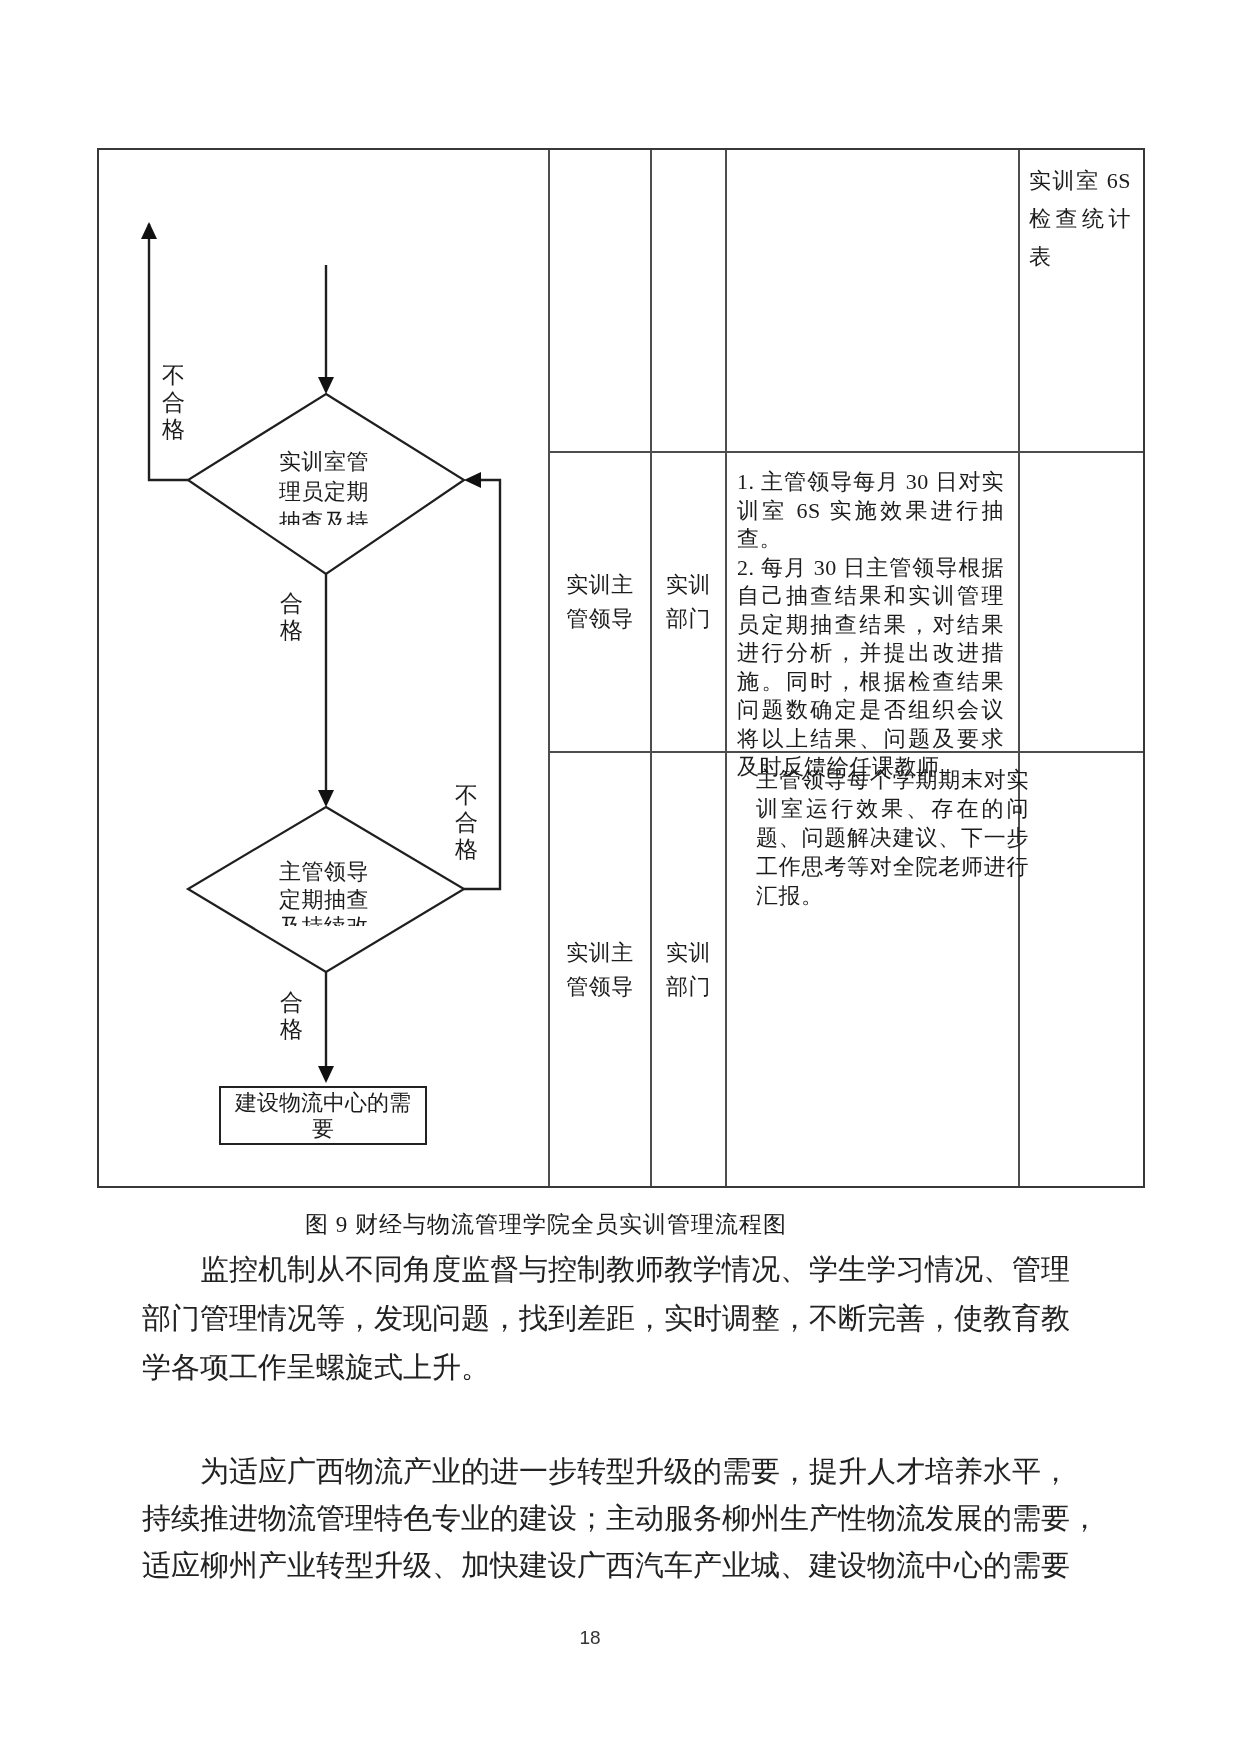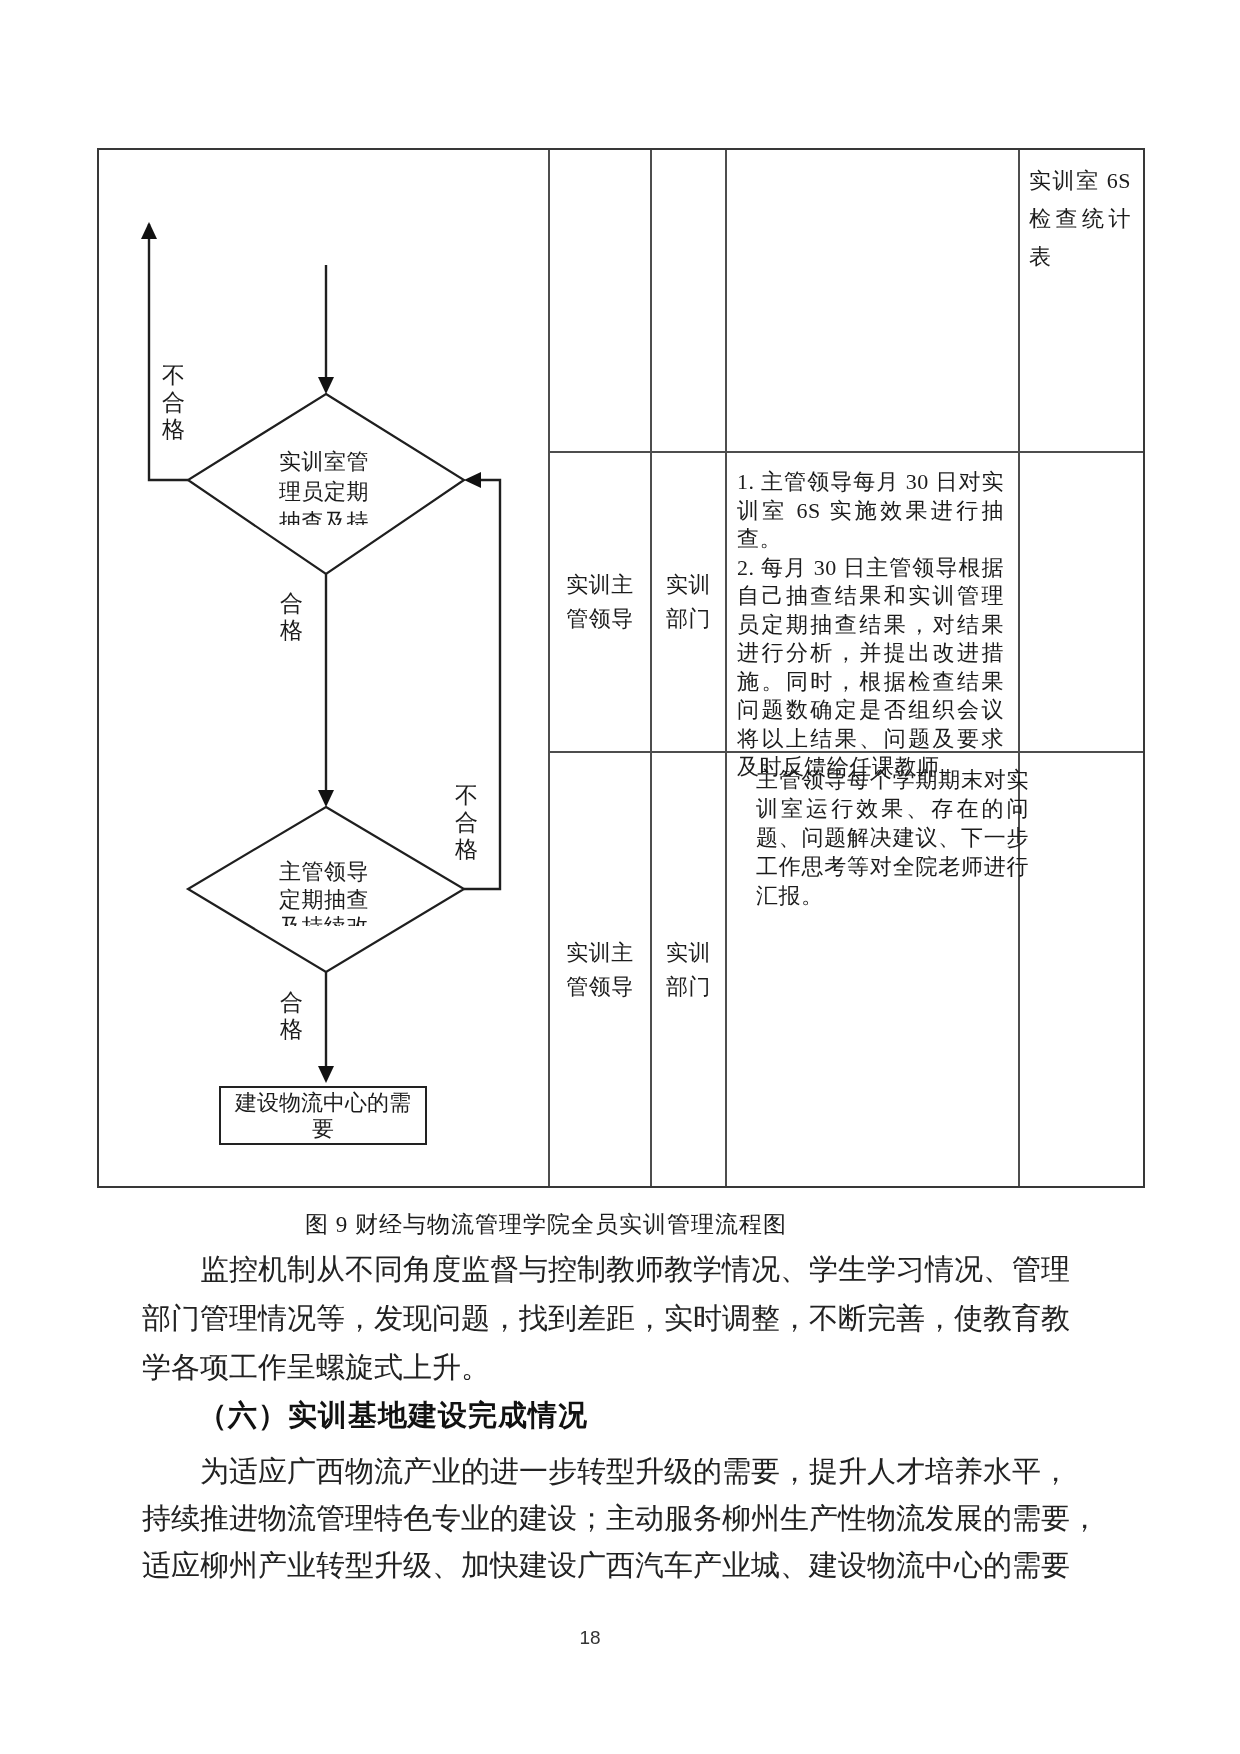--- a/index.html
+++ b/index.html
@@ -102,20 +102,19 @@
     <div class="cell role-cell" style="left:553px; top:603px; width:73px; height:433px;">实训
 部门</div>
     <div class="cell proc-cell" style="left:628px; top:603px; width:291px; height:433px; margin-left:19px;">主管领导每个学期期末对实训室运行效果、存在的问题、问题解决建议、下一步工作思考等对全院老师进行汇报。</div>
   </div>
 
   <div class="caption">图 9 财经与物流管理学院全员实训管理流程图</div>
 
   <div class="para para1">监控机制从不同角度监督与控制教师教学情况、学生学习情况、管理
 部门管理情况等，发现问题，找到差距，实时调整，不断完善，使教育教
 学各项工作呈螺旋式上升。</div>
-  <div class="section-heading">（六）实训基地建设完成情况</div>
   <div class="para para2">为适应广西物流产业的进一步转型升级的需要，提升人才培养水平，
 持续推进物流管理特色专业的建设；主动服务柳州生产性物流发展的需要，
 适应柳州产业转型升级、加快建设广西汽车产业城、建设物流中心的需要</div>
 
   <div class="page-number">18</div>
 
 </div>
 
 </body></html>

